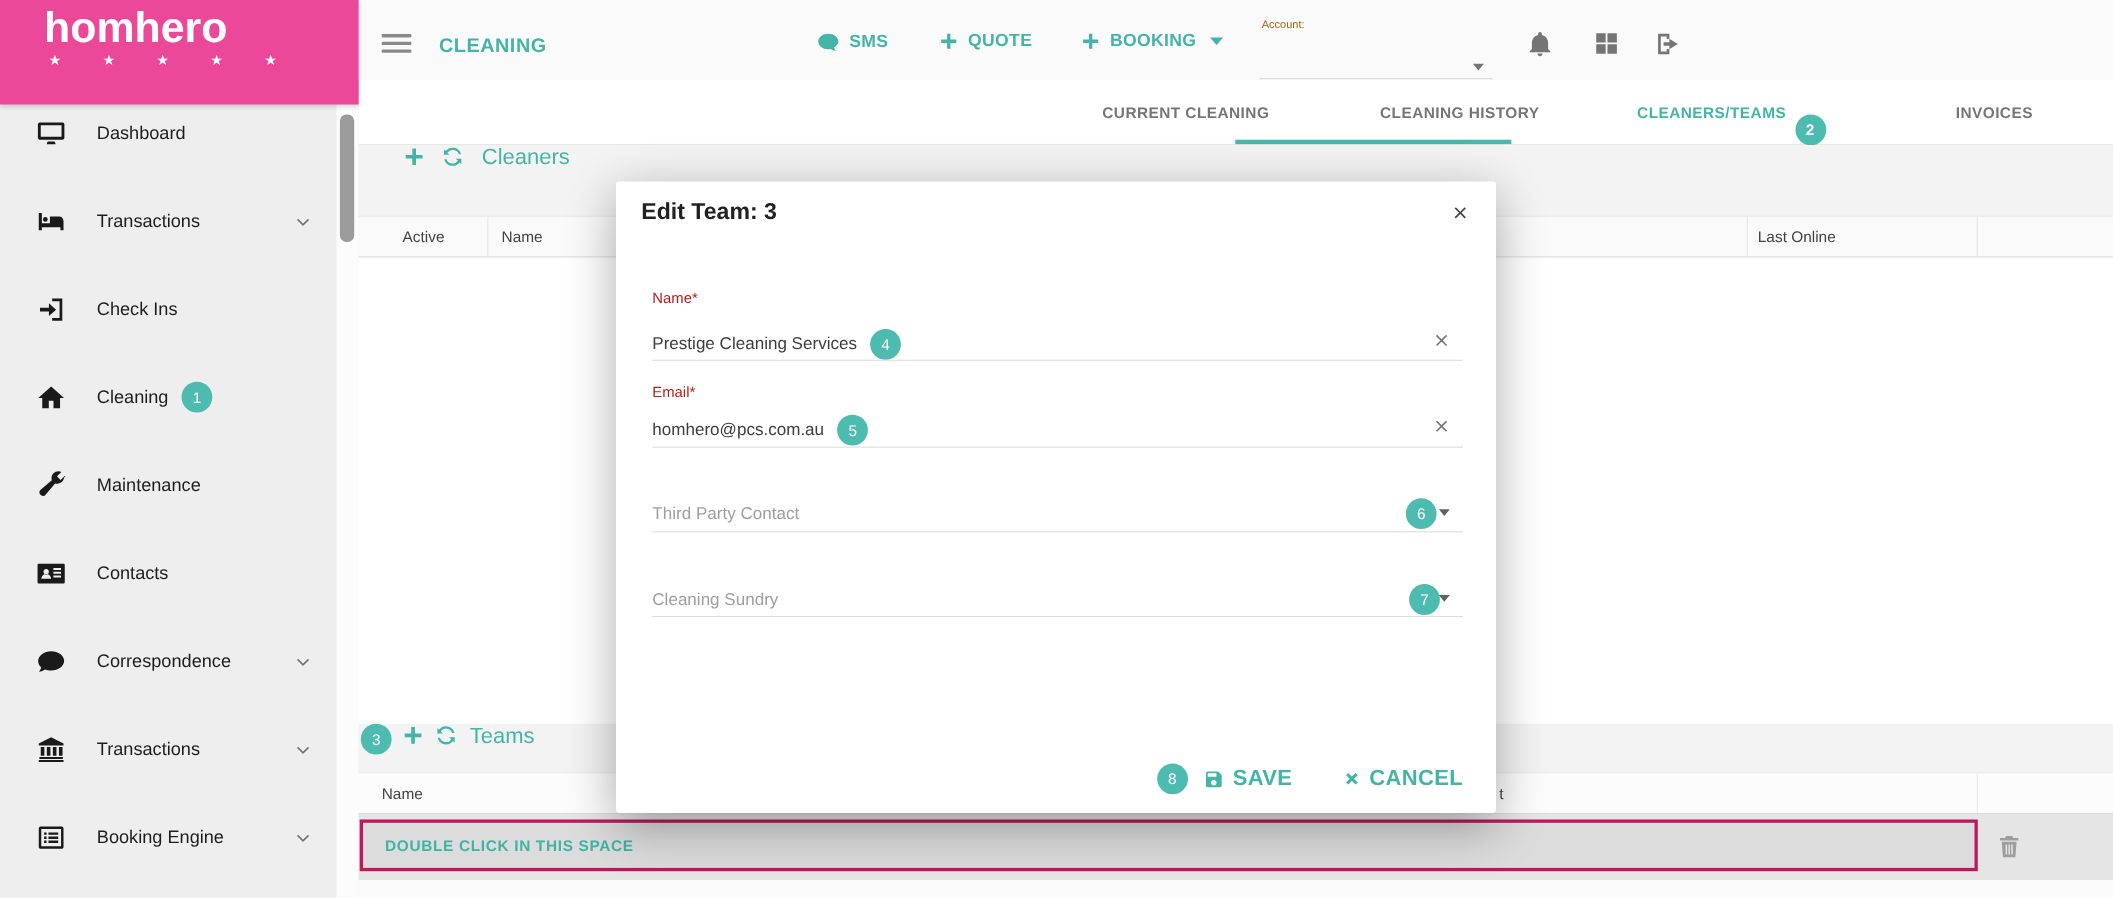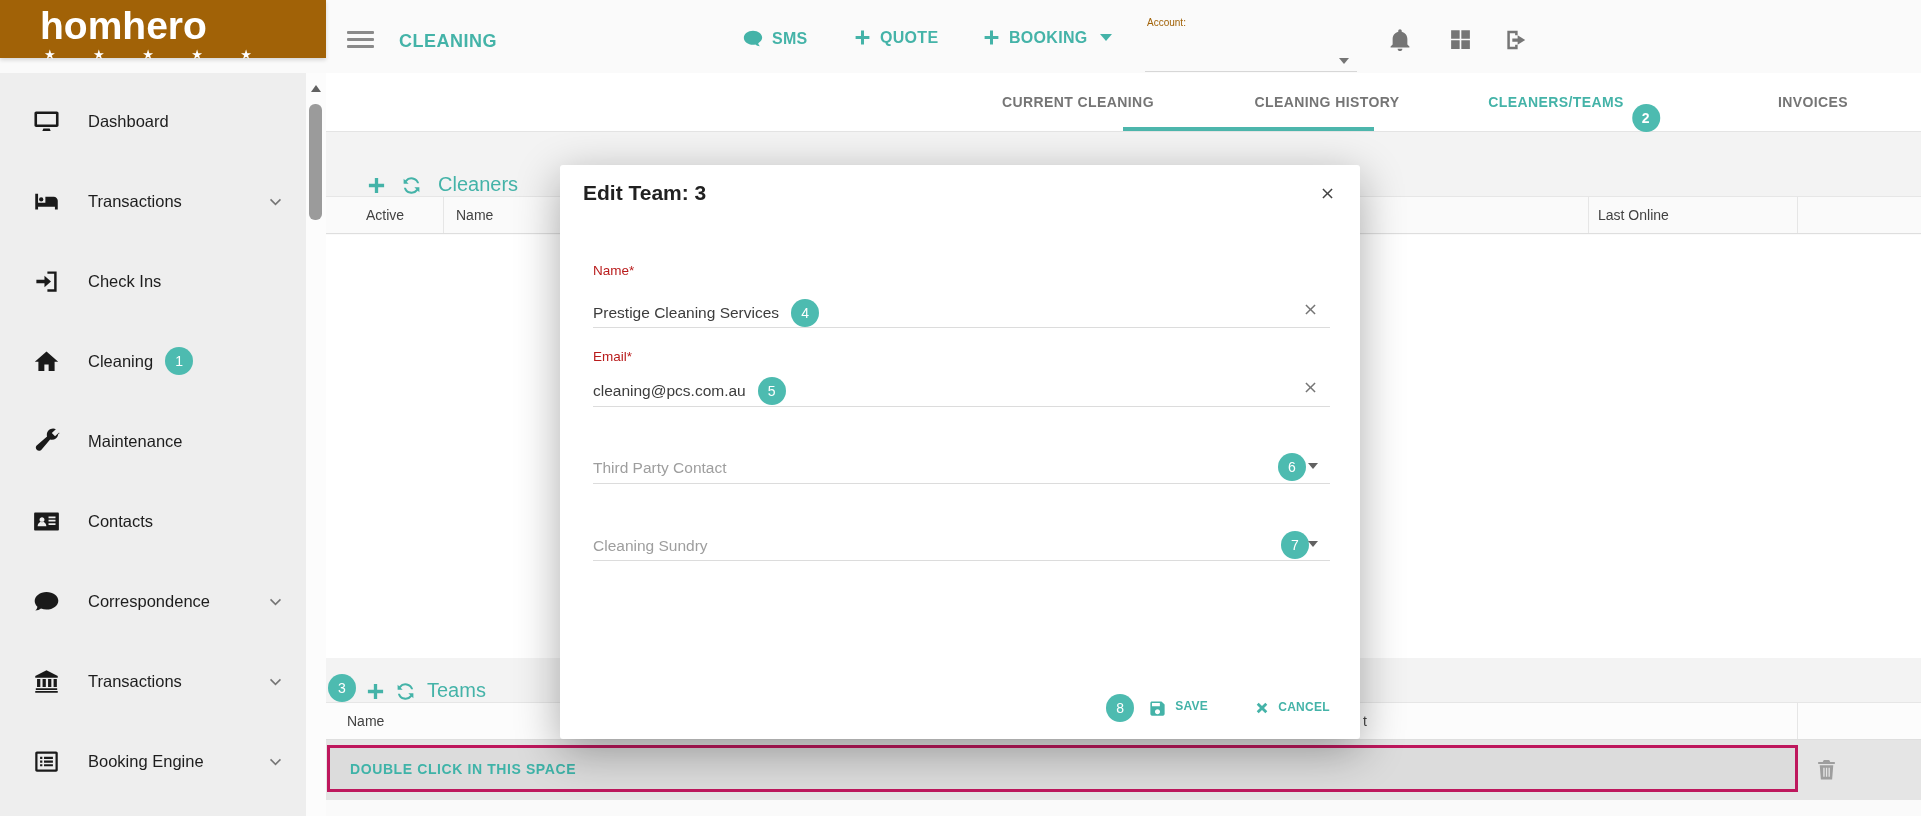--- a/index.html
+++ b/index.html
@@ -5,21 +5,21 @@
   * { margin:0; padding:0; box-sizing:border-box; }
   html,body { width:1921px; height:816px; }
   body {
     position:relative; overflow:hidden; background:#fafafa;
     font-family:"Liberation Sans", sans-serif; color:#212121;
   }
   svg { display:block; }
 
   
   .topbar { position:absolute; left:0; top:0; width:1921px; height:73px; background:#fafafa; }
-  .brand { position:absolute; left:0; top:0; width:326px; height:58px; background:#a16207; box-shadow:0 2px 4px rgba(0,0,0,.15); z-index:5;}
+  .brand { position:absolute; left:0; top:0; width:326px; height:95px; background:#ec4899; box-shadow:0 2px 4px rgba(0,0,0,.15); z-index:5;}
   .logo-text { position:absolute; left:40px; top:4px; font-size:39px; font-weight:bold; color:#fff; letter-spacing:0px; }
   .logo-stars { position:absolute; left:44px; top:47px; width:208px; display:flex; justify-content:space-between; color:#fff; font-size:13px; }
   .hamburger { position:absolute; left:347px; top:31px; width:27px; height:17px; display:flex; flex-direction:column; justify-content:space-between; cursor:pointer; }
   .hamburger div { height:3.4px; background:#8a8a8a; border-radius:1px; }
   .page-title { position:absolute; left:399px; top:31px; font-size:18px; font-weight:bold; color:#44b3a8; letter-spacing:.5px; }
   .top-action { position:absolute; top:28px; display:flex; align-items:center; gap:8px; color:#44b3a8; font-size:16px; font-weight:bold; letter-spacing:.3px; cursor:pointer; }
   .top-action svg { fill:#44b3a8; }
   .caret { width:0; height:0; border-left:6px solid transparent; border-right:6px solid transparent; border-top:7px solid #44b3a8; margin-left:4px; }
   .account-label { position:absolute; left:1147px; top:17px; font-size:10px; color:#a16207; }
   .account-select { position:absolute; left:1145px; top:40px; width:212px; height:32px; border-bottom:1px solid #d7d7d7; cursor:pointer; }
@@ -43,21 +43,21 @@
   .side-item .ic svg { fill:#1a1a1a; width:27px; height:27px; }
   .side-item .lbl { margin-left:28px; font-size:16.5px; color:#1d1d1d; }
   .side-item .badge { margin-left:12px; }
   .side-chevron { position:absolute; right:42px; top:32px; }
   .sidebar-list { padding-top:8px; }
   .scrollstrip { position:absolute; left:306px; top:73px; width:20px; height:743px; background:#fcfcfc; }
   .scroll-up { position:absolute; left:5px; top:12px; width:0; height:0; border-left:5px solid transparent; border-right:5px solid transparent; border-bottom:7px solid #616161; }
   .scroll-thumb { position:absolute; left:3px; top:31px; width:13px; height:116px; background:#9b9b9b; border-radius:6px; }
 
   
-  .band { position:absolute; left:326px; width:1595px; background:#f3f3f3; display:flex; align-items:flex-end; }
+  .band { position:absolute; left:326px; width:1595px; background:#f3f3f3; display:flex; align-items:flex-start; }
   .band-cleaners { top:132px; height:64px; padding-left:40px; gap:14px; }
   .band-teams { top:658px; height:44px; padding-left:2px; gap:9px; }
   .band .plus svg, .band .refresh svg { fill:#44b3a8; width:21px; height:21px; cursor:pointer; }
   .band .sec-title { font-size:20px; color:#44b3a8; margin-left:2px; }
 
   .thead { position:absolute; left:326px; width:1595px; height:38px; background:#fafafa; border-top:1px solid #e6e6e6; border-bottom:1px solid #dedede; font-size:14px; color:#424242; }
   .thead-cleaners { top:196px; }
   .thead-teams { top:702px; background:#fcfcfc; }
   .th { position:absolute; top:0; line-height:37px; }
   .vline { position:absolute; top:0; width:1px; height:100%; background:#e6e6e6; }
@@ -77,21 +77,21 @@
   .modal-close svg { fill:#424242; width:17px; height:17px; }
   .f-label { position:absolute; left:33px; font-size:13.5px; color:#b91c1c; }
   .f-value { position:absolute; left:33px; font-size:15.5px; color:#3c3c3c; display:flex; align-items:center; gap:12px; }
   .f-placeholder { position:absolute; left:33px; font-size:15.5px; color:#9e9e9e; }
   .f-line { position:absolute; left:33px; width:737px; height:1px; background:#dcdcdc; }
   .f-clear { position:absolute; left:742px; cursor:pointer; }
   .f-clear svg { fill:#757575; width:17px; height:17px; }
   .f-badge { position:absolute; }
   .f-caret { position:absolute; left:748px; width:0; height:0; border-left:5.5px solid transparent; border-right:5.5px solid transparent; border-top:6.5px solid #616161; cursor:pointer; }
   .modal-footer { position:absolute; left:0; top:526px; width:770px; height:34px; display:flex; align-items:center; justify-content:flex-end; }
-  .btn { display:flex; gap:8px; color:#44b3a8; font-size:12px; font-weight:bold; letter-spacing:.3px; cursor:pointer; }
+  .btn { display:flex; align-items:center; gap:8px; color:#44b3a8; font-size:20px; font-weight:bold; letter-spacing:.3px; cursor:pointer; }
   .btn svg { fill:#44b3a8; }
   .save-btn { margin-left:14px; }
   .cancel-btn { margin-left:46px; }
 </style>
 </head>
 <body>
 
 <div class="topbar">
   <div class="hamburger">
       <div></div>
@@ -354,21 +354,21 @@
   </div>
   <div class="f-clear" style="top:136px;">
     <svg viewBox="0 0 24 24">
         <path d="M4.8 6.3L6.3 4.8 12 10.5 17.7 4.8 19.2 6.3 13.5 12 19.2 17.7 17.7 19.2 12 13.5 6.3 19.2 4.8 17.7 10.5 12z"></path>
       </svg>
   </div>
   <div class="f-line" style="top:162px;"></div>
 
   <div class="f-label" style="top:184px;">Email*</div>
   <div class="f-value" style="top:212px;">
-    <span>cleaning@pcs.com.au</span>
+    <span>homhero@pcs.com.au</span>
     <span class="badge">5</span>
   </div>
   <div class="f-clear" style="top:214px;">
     <svg viewBox="0 0 24 24">
         <path d="M4.8 6.3L6.3 4.8 12 10.5 17.7 4.8 19.2 6.3 13.5 12 19.2 17.7 17.7 19.2 12 13.5 6.3 19.2 4.8 17.7 10.5 12z"></path>
       </svg>
   </div>
   <div class="f-line" style="top:241px;"></div>
 
   <div class="f-placeholder" style="top:294px;">Third Party Contact</div>

